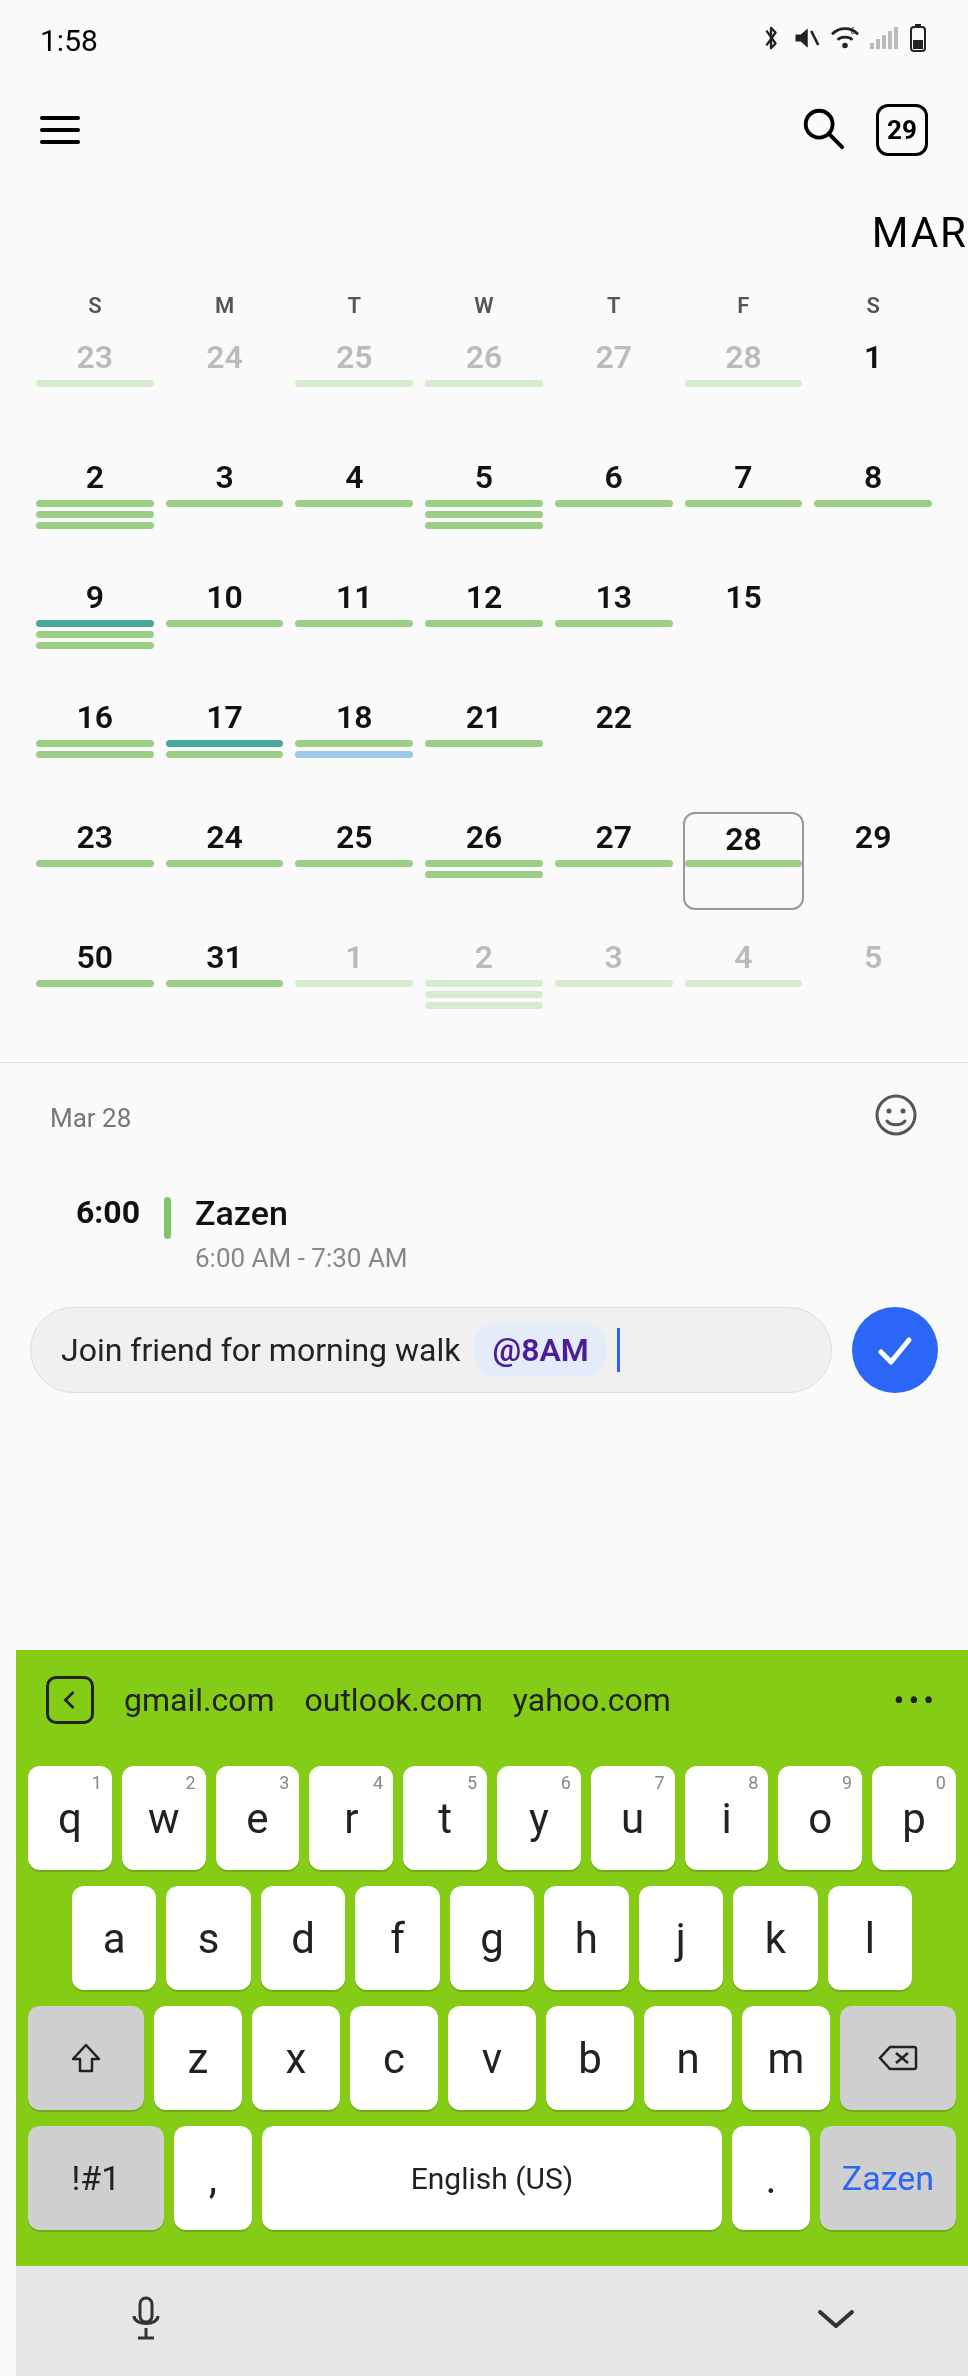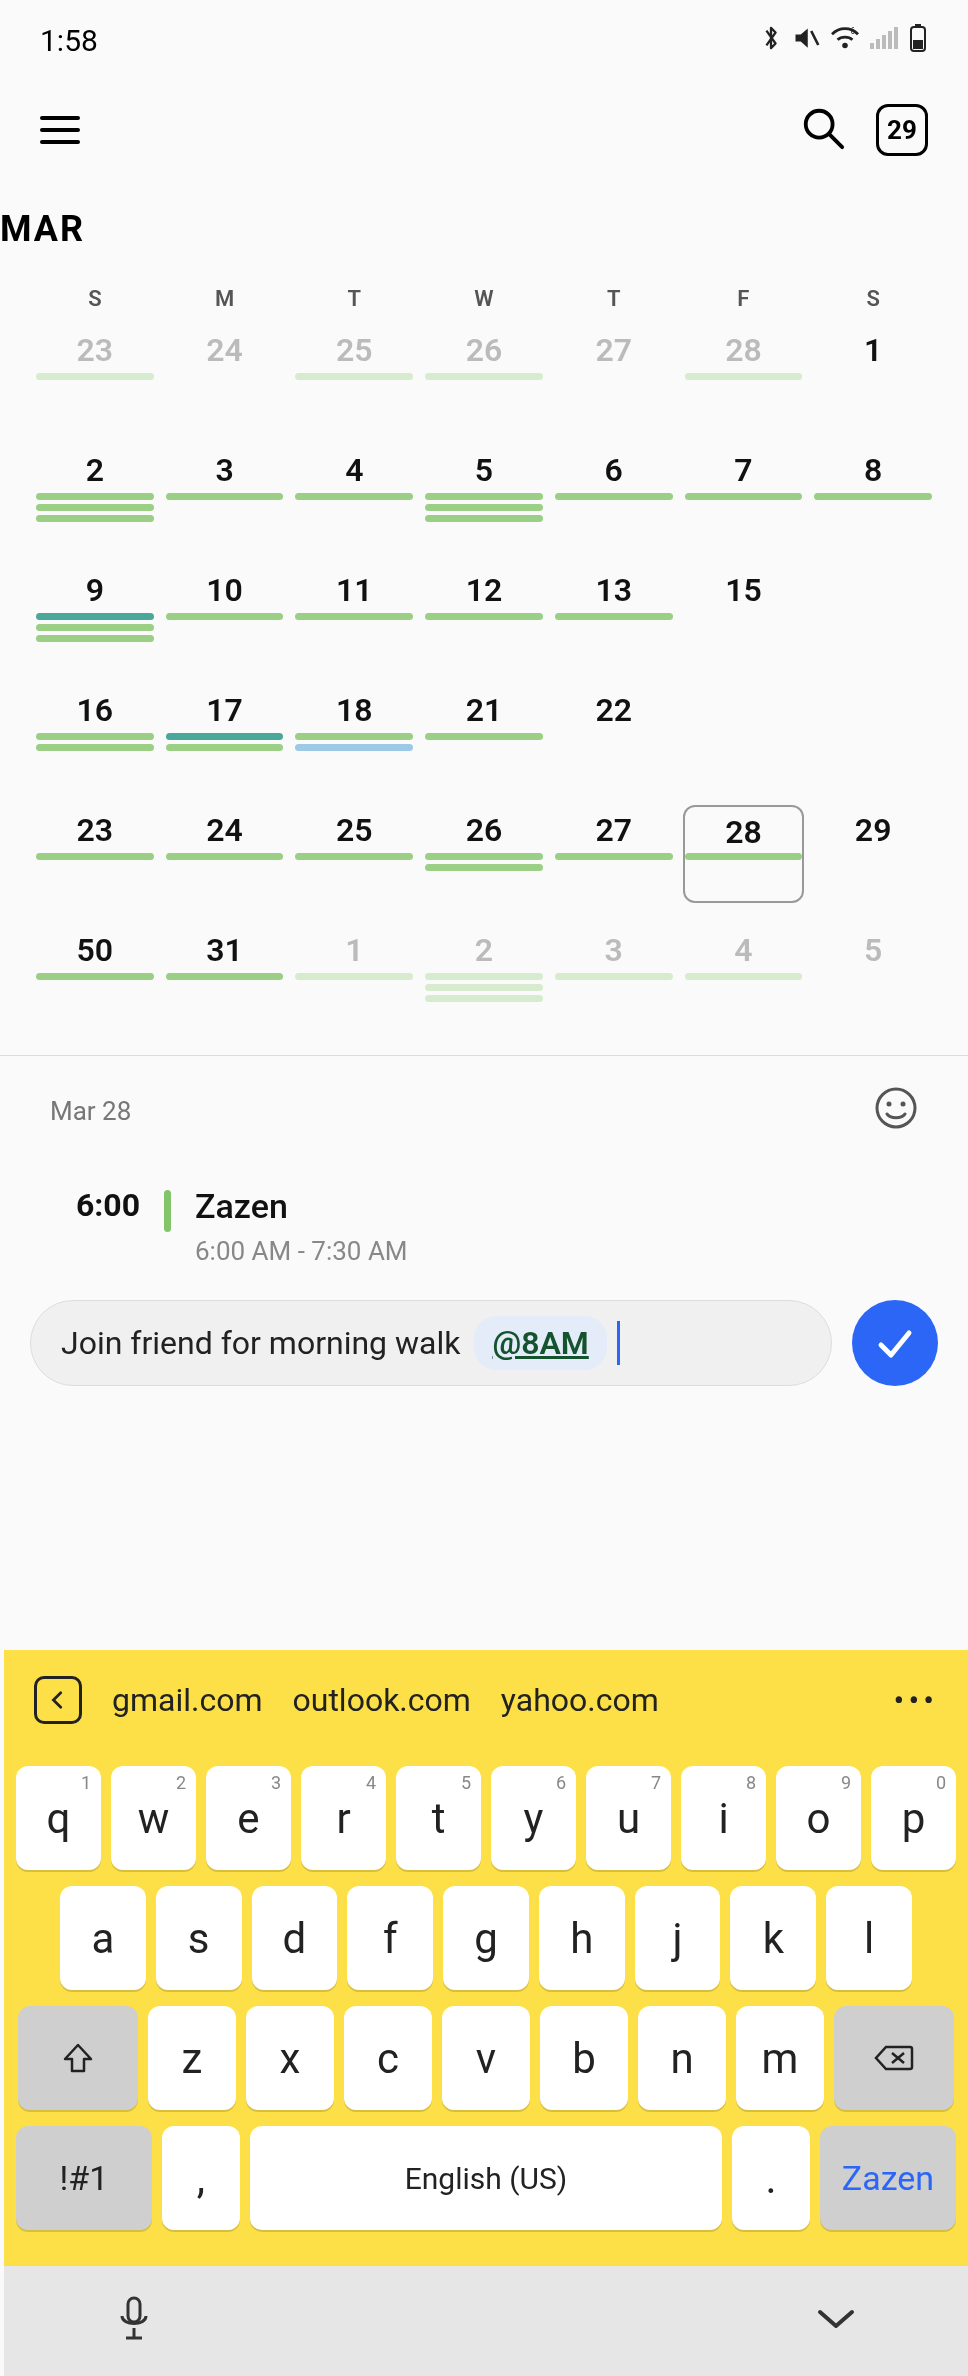--- a/index.html
+++ b/index.html
@@ -6,46 +6,46 @@
   html, body { width: 968px; height: 2376px; background: #fafafa; overflow: hidden; }
   .status-bar { height: 80px; display: flex; align-items: center; justify-content: space-between; padding: 0 40px; }
   .status-time { font-size: 30px; font-weight: 400; color: #000; }
   .status-icons { display: flex; align-items: center; gap: 10px; color: #222; }
   .app-header { height: 100px; display: flex; align-items: center; justify-content: space-between; padding: 0 40px; }
   .hamburger { display: flex; flex-direction: column; gap: 8px; cursor: pointer; }
   .hamburger span { width: 40px; height: 4px; background: #000; border-radius: 2px; }
   .header-right { display: flex; align-items: center; gap: 30px; }
   .search-icon svg { width: 46px; height: 46px; }
   .today-chip { width: 52px; height: 52px; border: 3px solid #000; border-radius: 12px; display: flex; align-items: center; justify-content: center; font-size: 26px; font-weight: 700; }
-  .month-title { text-align: left; font-size: 36px; font-weight: 700; letter-spacing: 2px; padding: 28px 0 36px; }
+  .month-title { text-align: right; font-size: 42px; font-weight: 400; letter-spacing: 2px; padding: 28px 0 36px; }
   .calendar { padding: 0 30px; }
   .dow-row, .week-row { display: grid; grid-template-columns: repeat(7, 1fr); text-align: center; }
   .dow { font-size: 22px; font-weight: 600; color: #555; padding-bottom: 14px; }
   .day-cell { position: relative; height: 120px; padding-top: 6px; }
   .day-num { font-size: 32px; font-weight: 600; color: #111; }
   .day-num.muted { color: #bbb; }
   .selected .day-num-wrap { border: 2px solid #999; border-radius: 12px; padding: 6px 8px 50px; margin: -6px 4px 0; }
   .bars { position: absolute; left: 6px; right: 6px; top: 48px; display: flex; flex-direction: column; gap: 4px; }
   .bar { height: 7px; border-radius: 4px; }
   .agenda-sep { height: 1px; background: #ddd; margin-top: 10px; }
   .agenda { padding: 30px 50px 10px; }
   .agenda-head { display: flex; justify-content: space-between; align-items: center; color: #777; font-size: 26px; }
   .smiley svg { width: 44px; height: 44px; }
   .agenda-event { display: flex; align-items: flex-start; gap: 24px; margin-top: 50px; }
   .ev-time { font-size: 32px; font-weight: 700; color: #111; width: 90px; text-align: right; }
   .ev-color { width: 7px; height: 42px; background: #82c46a; border-radius: 4px; margin-top: 4px; }
   .ev-body .ev-title { font-size: 34px; font-weight: 500; color: #111; }
   .ev-body .ev-range { font-size: 26px; color: #888; margin-top: 10px; }
   .compose-row { display: flex; align-items: center; gap: 20px; padding: 24px 30px 10px; }
   .compose-pill { flex: 1; background: #f0f0f0; border: 1px solid #ddd; border-radius: 50px; height: 86px; display: flex; align-items: center; padding: 0 30px; font-size: 32px; color: #222; position: relative; }
-  .compose-chip { background: #e3ecf8; color: #14532d; font-weight: 600; border-radius: 22px; padding: 8px 18px; margin-left: 14px; text-decoration: underline; }
+  .compose-chip { background: #e3ecf8; color: #4c1d95; font-weight: 600; border-radius: 22px; padding: 8px 18px; margin-left: 14px; }
   .cursor { width: 3px; height: 44px; background: #2b66f6; margin-left: 10px; }
   .send-btn { width: 86px; height: 86px; border-radius: 50%; background: #2b66f6; display: flex; align-items: center; justify-content: center; }
   .send-btn svg { width: 44px; height: 44px; }
-  .keyboard { position: absolute; bottom: 0; left: 4px; right: 0; background: #fde047; }
+  .keyboard { position: absolute; bottom: 0; left: 16px; right: 0; background: #84cc16; }
   .suggest-row { height: 100px; display: flex; align-items: center; padding: 0 30px; gap: 30px; }
   .suggest-back { width: 48px; height: 48px; border: 3px solid #222; border-radius: 10px; display: flex; align-items: center; justify-content: center; }
   .suggest-item { font-size: 32px; color: #222; }
   .suggest-dots { margin-left: auto; font-size: 32px; letter-spacing: 4px; color: #222; }
   .kb-rows { padding: 16px 12px 20px; }
   .kb-row { display: flex; gap: 10px; justify-content: center; margin-bottom: 16px; }
   .key { background: #fff; border-radius: 12px; box-shadow: 0 2px 0 rgba(0,0,0,0.15); height: 104px; display: flex; align-items: center; justify-content: center; font-size: 42px; color: #222; position: relative; flex: 1; }
   .key .sup { position: absolute; top: 6px; right: 10px; font-size: 18px; color: #888; }
   .key.util { background: #cfcfcf; }
   .row1 .key { max-width: 88px; }

